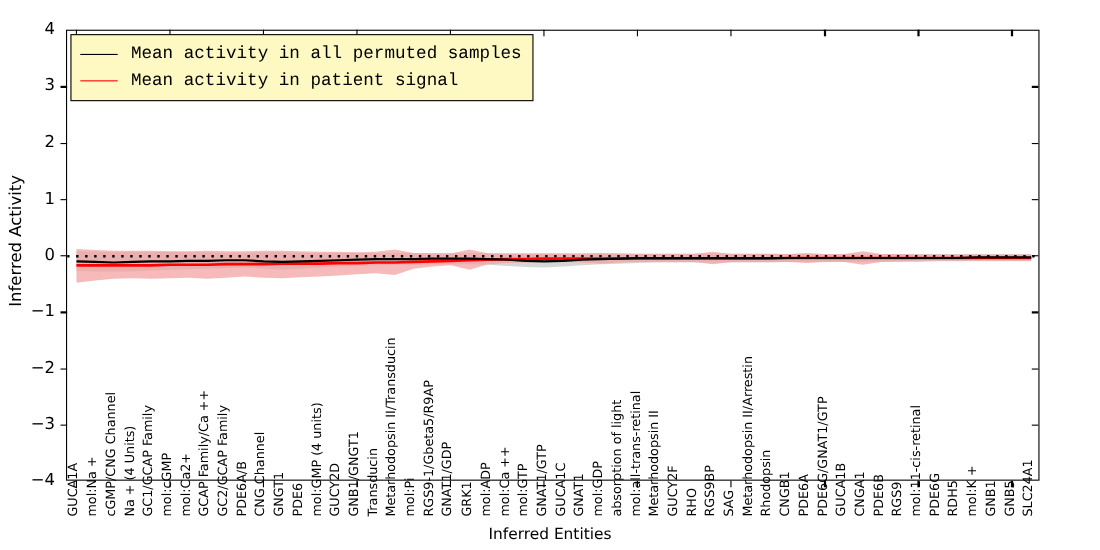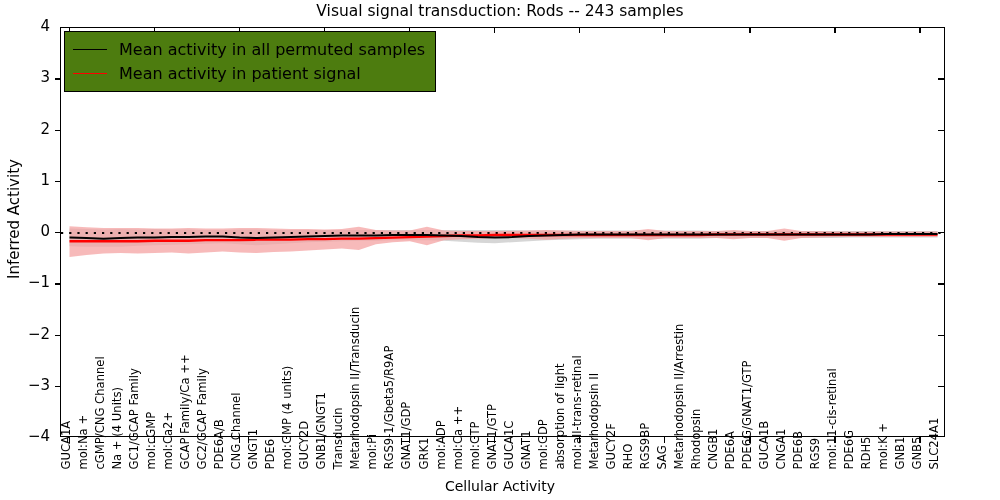--- a/index.html
+++ b/index.html
@@ -45,34 +45,34 @@
   }
 
   #xaxis-title{
     position:absolute;left:0;top:478px;width:1000px;text-align:center;
     font-size:14px;color:#000;
   }
 
   
   #legend{
     position:absolute;left:64px;top:31px;
-    border:1.6px solid #000;background:#4d7c0f;
+    border:1.6px solid #000;background:#fef9c3;
     padding:5px 10px 6px 8px;
+    font-family:Liberation Mono, monospace;
   }
   .legrow{display:flex;align-items:center;height:24px;}
   .legline{width:34px;height:0;border-top:1.7px solid #000;margin-right:12px;flex:0 0 34px;}
   .legline.red{border-top-color:#ff0000;}
   .legtxt{font-size:16px;color:#000;white-space:nowrap;}
 </style>
 </head>
 <body>
 
 <div id="fig">
 
-  <div id="title">Visual signal transduction: Rods -- 243 samples</div>
 
   <div class="ylabel-wrap">
     <div id="yaxis-title">Inferred Activity</div>
   </div>
 
   <div id="plot">
     <svg id="plotsvg" viewBox="0 0 885 410" preserveAspectRatio="none">
         <path d="M8.51 200.39 L25.53 200.90 L42.55 201.41 L59.57 200.90 L76.59 201.41 L93.61 200.90 L110.63 201.41 L127.64 201.41 L144.66 201.93 L161.68 201.93 L178.70 201.41 L195.72 201.41 L212.74 201.93 L229.76 201.93 L246.78 201.93 L263.80 201.93 L280.82 201.93 L297.84 201.93 L314.86 201.93 L331.88 201.93 L348.89 201.93 L365.91 201.93 L382.93 201.93 L399.95 201.93 L416.97 201.93 L433.99 201.93 L451.01 201.93 L468.03 202.44 L485.05 202.44 L502.07 202.44 L519.09 202.44 L536.11 202.44 L553.13 202.44 L570.14 202.44 L587.16 202.44 L604.18 202.44 L621.20 202.44 L638.22 202.44 L655.24 202.95 L672.26 202.95 L689.28 202.95 L706.30 202.95 L723.32 202.95 L740.34 202.95 L757.36 202.95 L774.38 202.95 L791.39 202.95 L808.41 202.95 L825.43 202.95 L842.45 202.95 L859.47 202.95 L876.49 202.95 L876.49 209.61 L859.47 209.61 L842.45 209.61 L825.43 209.61 L808.41 209.61 L791.39 209.61 L774.38 210.12 L757.36 210.12 L740.34 210.12 L723.32 210.12 L706.30 210.12 L689.28 210.12 L672.26 210.12 L655.24 210.12 L638.22 210.64 L621.20 210.64 L604.18 210.64 L587.16 210.64 L570.14 210.64 L553.13 210.64 L536.11 210.64 L519.09 211.15 L502.07 211.66 L485.05 212.17 L468.03 213.20 L451.01 214.22 L433.99 215.25 L416.97 214.74 L399.95 213.71 L382.93 212.69 L365.91 212.17 L348.89 212.17 L331.88 212.17 L314.86 212.69 L297.84 212.69 L280.82 213.20 L263.80 213.71 L246.78 214.22 L229.76 215.25 L212.74 216.27 L195.72 217.30 L178.70 216.27 L161.68 215.25 L144.66 215.76 L127.64 216.27 L110.63 216.79 L93.61 217.30 L76.59 217.81 L59.57 218.84 L42.55 218.84 L25.53 218.84 L8.51 218.32 Z" fill="#c8c8c8" fill-opacity="0.75" stroke="none"></path>
         <path d="M8.51 198.34 L25.53 199.36 L42.55 199.88 L59.57 199.88 L76.59 199.88 L93.61 200.39 L110.63 200.39 L127.64 199.88 L144.66 200.39 L161.68 200.39 L178.70 199.88 L195.72 199.88 L212.74 200.39 L229.76 200.90 L246.78 200.90 L263.80 201.41 L280.82 200.90 L297.84 198.85 L314.86 201.93 L331.88 202.44 L348.89 202.44 L365.91 198.85 L382.93 202.44 L399.95 202.95 L416.97 202.95 L433.99 202.95 L451.01 202.95 L468.03 202.44 L485.05 201.93 L502.07 202.44 L519.09 202.95 L536.11 202.95 L553.13 202.95 L570.14 202.95 L587.16 200.90 L604.18 202.95 L621.20 202.95 L638.22 202.95 L655.24 202.95 L672.26 201.93 L689.28 202.95 L706.30 202.95 L723.32 200.39 L740.34 202.95 L757.36 202.95 L774.38 203.46 L791.39 203.46 L808.41 203.46 L825.43 203.46 L842.45 203.46 L859.47 203.46 L876.49 203.46 L876.49 209.10 L859.47 209.10 L842.45 209.10 L825.43 209.10 L808.41 209.10 L791.39 209.10 L774.38 209.10 L757.36 209.61 L740.34 210.12 L723.32 212.69 L706.30 210.12 L689.28 210.12 L672.26 211.15 L655.24 210.12 L638.22 210.12 L621.20 210.12 L604.18 210.12 L587.16 212.17 L570.14 210.12 L553.13 210.12 L536.11 210.12 L519.09 210.12 L502.07 210.64 L485.05 211.66 L468.03 210.64 L451.01 210.12 L433.99 210.12 L416.97 210.64 L399.95 211.15 L382.93 212.17 L365.91 217.30 L348.89 213.20 L331.88 214.22 L314.86 216.27 L297.84 221.91 L280.82 220.38 L263.80 221.40 L246.78 222.42 L229.76 223.45 L212.74 223.96 L195.72 224.99 L178.70 224.47 L161.68 223.45 L144.66 224.47 L127.64 225.50 L110.63 224.47 L93.61 224.99 L76.59 225.50 L59.57 224.99 L42.55 225.50 L25.53 227.04 L8.51 229.09 Z" fill="#f4a0a0" fill-opacity="0.72" stroke="none"></path>
         <line x1="0" x2="885" y1="205" y2="205" stroke="#000000" stroke-width="2.2" stroke-dasharray="2.2 6" stroke-linecap="butt"></line>
@@ -180,21 +180,21 @@
       <div class="xl" style="left: 821.956px; bottom: 30px;">RGS9</div>
       <div class="xl" style="left: 838.975px; bottom: 30px;">mol:11-cis-retinal</div>
       <div class="xl" style="left: 855.994px; bottom: 30px;">PDE6G</div>
       <div class="xl" style="left: 873.013px; bottom: 30px;">RDH5</div>
       <div class="xl" style="left: 890.033px; bottom: 30px;">mol:K +</div>
       <div class="xl" style="left: 907.052px; bottom: 30px;">GNB1</div>
       <div class="xl" style="left: 924.071px; bottom: 30px;">GNB5</div>
       <div class="xl" style="left: 941.09px; bottom: 30px;">SLC24A1</div>
     </div>
 
-  <div id="xaxis-title">Cellular Activity</div>
+  <div id="xaxis-title">Inferred Entities</div>
 
   <div id="legend">
     <div class="legrow">
       <span class="legline"></span>
       <span class="legtxt">Mean activity in all permuted samples</span>
     </div>
     <div class="legrow">
       <span class="legline red"></span>
       <span class="legtxt">Mean activity in patient signal</span>
     </div>

